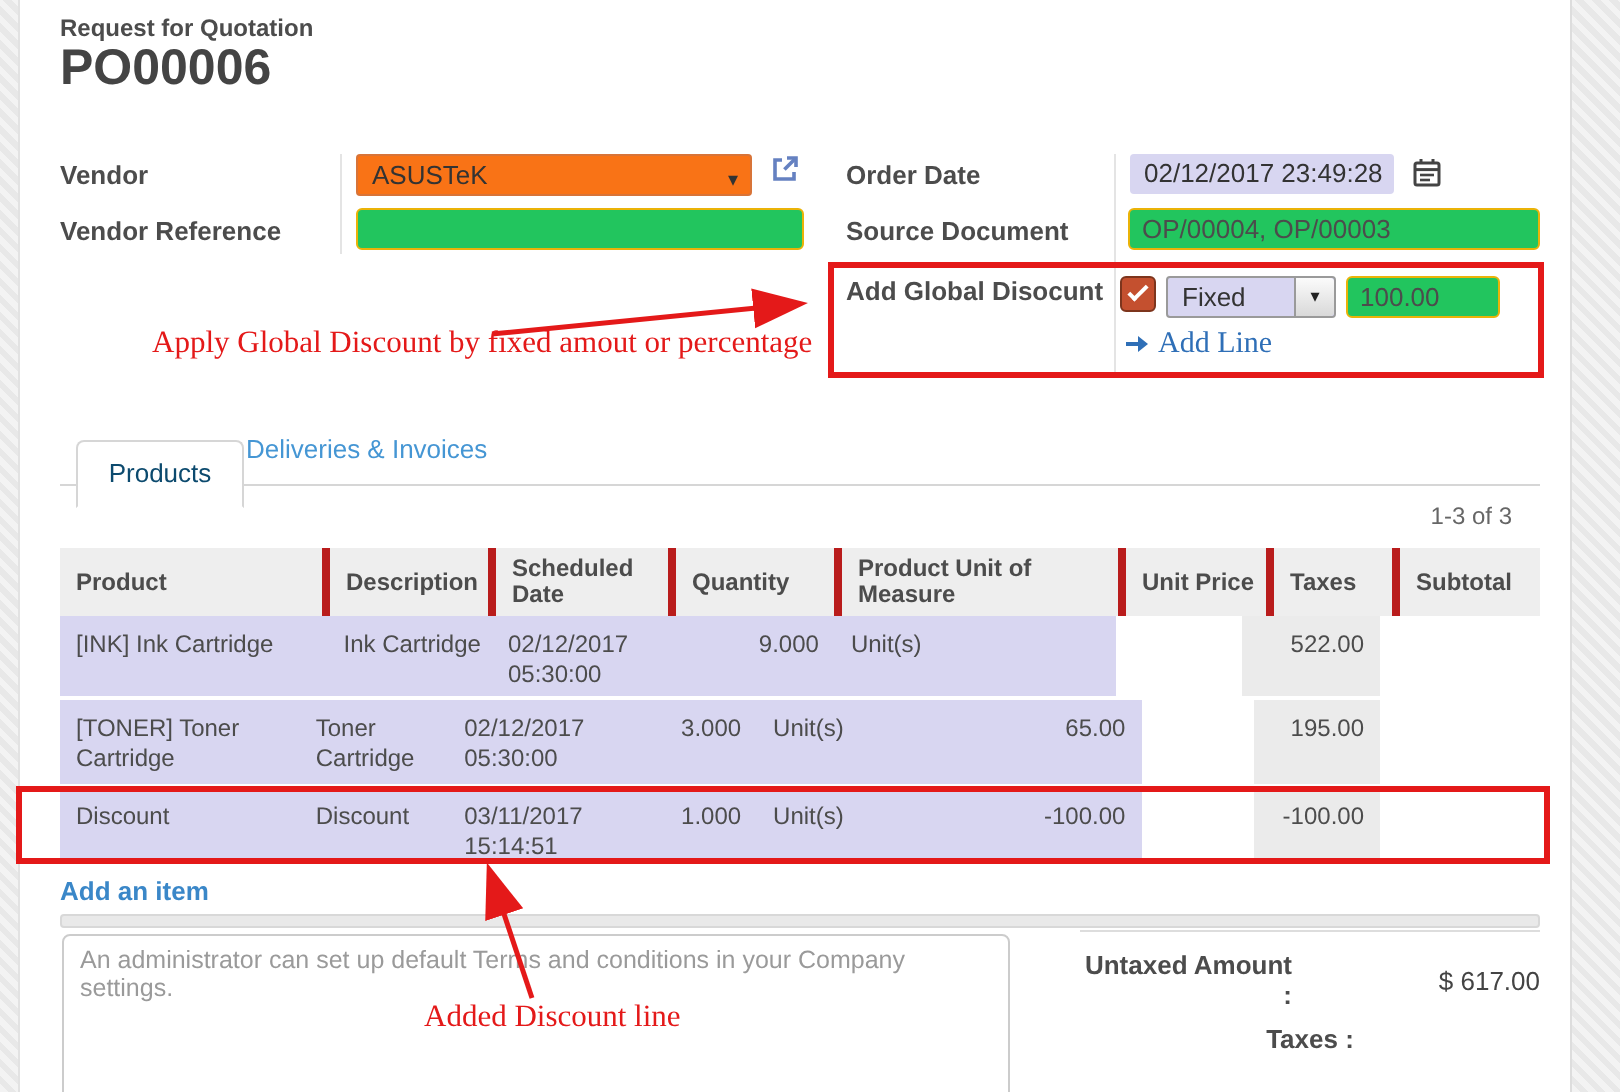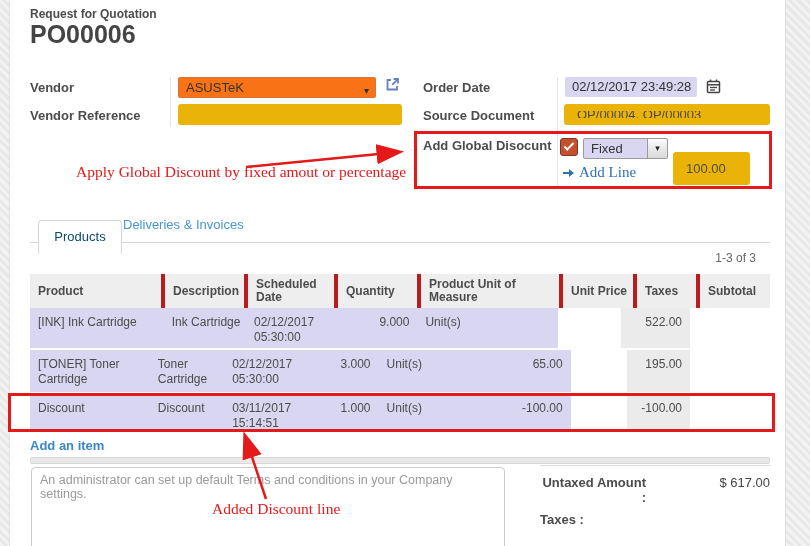--- a/index.html
+++ b/index.html
@@ -17,22 +17,22 @@
   .doc-subtitle { left:30px; top:7px; font-size:12px; font-weight:bold; color:#4c4c4c; }
   .doc-title { left:30px; top:20px; font-size:25px; font-weight:bold; color:#444; }
 
   .flabel { font-size:13px; font-weight:bold; color:#4c4c4c; }
   .vsep { position:absolute; width:1px; background:#e4e4e4; }
 
   .sel-field { position:absolute; background:#f97316; border:1px solid rgba(120,120,160,.25);
                border-radius:2px; font-size:13px; color:#333; line-height:19px; padding-left:7px; cursor:pointer; }
   .sel-caret { position:absolute; right:6px; top:3px; font-size:10px; color:#333; }
 
-  .txt-input { position:absolute; border:7px solid #eab308; border-radius:3px; font-size:13px;
-               color:#4c4c4c; padding:0 6px; font-family:"Liberation Sans",sans-serif; background:#eab308; }
+  .txt-input { position:absolute; border:1px solid #eab308; border-radius:3px; font-size:13px;
+               color:#4c4c4c; padding:0 6px; font-family:"Liberation Sans",sans-serif; background:#22c55e; }
 
   .date-field { position:absolute; background:#d8d6f1; border-radius:2px; font-size:13px;
                 color:#333; line-height:20px; padding-left:7px; cursor:pointer; }
 
   
   .cbx { position:absolute; width:18px; height:18px; background:#c4502f; border:1px solid #7d351d;
          border-radius:3px; cursor:pointer; }
   .cbx .tick { position:absolute; left:3px; top:4px; width:10px; height:5px;
                border-left:2px solid #fff; border-bottom:2px solid #fff; transform:rotate(-45deg); }
 
@@ -81,21 +81,21 @@
 
   .sep-bar { position:absolute; left:30px; top:457px; width:740px; height:7px; background:#e9e9e9;
              border:1px solid #d8d8d8; border-radius:2px; }
 
   .notes-box { position:absolute; left:31px; top:467px; width:474px; height:95px;
                border:1px solid #ccc; border-radius:4px; background:#fff; }
   .notes-ph { padding:5px 8px; font-size:12.5px; color:#9a9a9a; cursor:text; }
 
   
   .totals { position:absolute; left:540px; top:465px; width:230px; border-top:1px solid #ddd; }
-  .trow-t { display:flex; align-items:flex-start;gap:20px; }
+  .trow-t { display:flex; align-items:center;gap:20px; }
   .t-label { flex:1; text-align:right; font-size:13px; font-weight:bold; color:#4c4c4c; }
   .t-value { width:104px; text-align:right; font-size:13px; color:#444; }
   .t-div { border-top:1px solid #ccc; margin-top:9px; }
   .t-label-total { flex:1; text-align:right; font-size:13px; font-weight:normal; color:#666; }
   .t-value-total { width:104px; text-align:right; font-size:19px; font-weight:bold; color:#333; }
 
   .ext-icon { position:absolute; cursor:pointer; }
   .cal-icon { position:absolute; cursor:pointer; }
 </style>
 </head>
@@ -143,21 +143,21 @@
   <input class="txt-input" style="left: 564px; top: 104px; width: 206px; height: 21px;" value="OP/00004, OP/00003">
 
   <div class="abs flabel" style="left:423px; top:138px;">Add Global Disocunt</div>
   <div class="cbx" style="left:560px; top:138px;">
     <span class="tick"></span>
   </div>
   <div class="combo" style="left:583px; top:138px; width:85px; height:21px;">
     <span>Fixed</span>
     <span class="combo-btn">▾</span>
   </div>
-  <input class="txt-input" style="left: 673px; top: 152px; width: 77px; height: 33px;" value="100.00">
+  <input class="txt-input" style="left: 673px; top: 138px; width: 77px; height: 21px;" value="100.00">
   <div class="addline" style="left:563px; top:164px;">
     <svg width="12" height="10" viewBox="0 0 12 10">
         <path d="M0,4 L6,4 L6,1 L11,5 L6,9 L6,6 L0,6 z" fill="#2f6fb7"></path>
       </svg><span>Add Line</span>
   </div>
 
   <div class="red-box" style="left:414px; top:131px; width:358px; height:58px;"></div>
   <div class="red-note" style="left:76px; top:163px;">Apply Global Discount by fixed amout or percentage</div>
 
   <div class="tabbar-line"></div>

